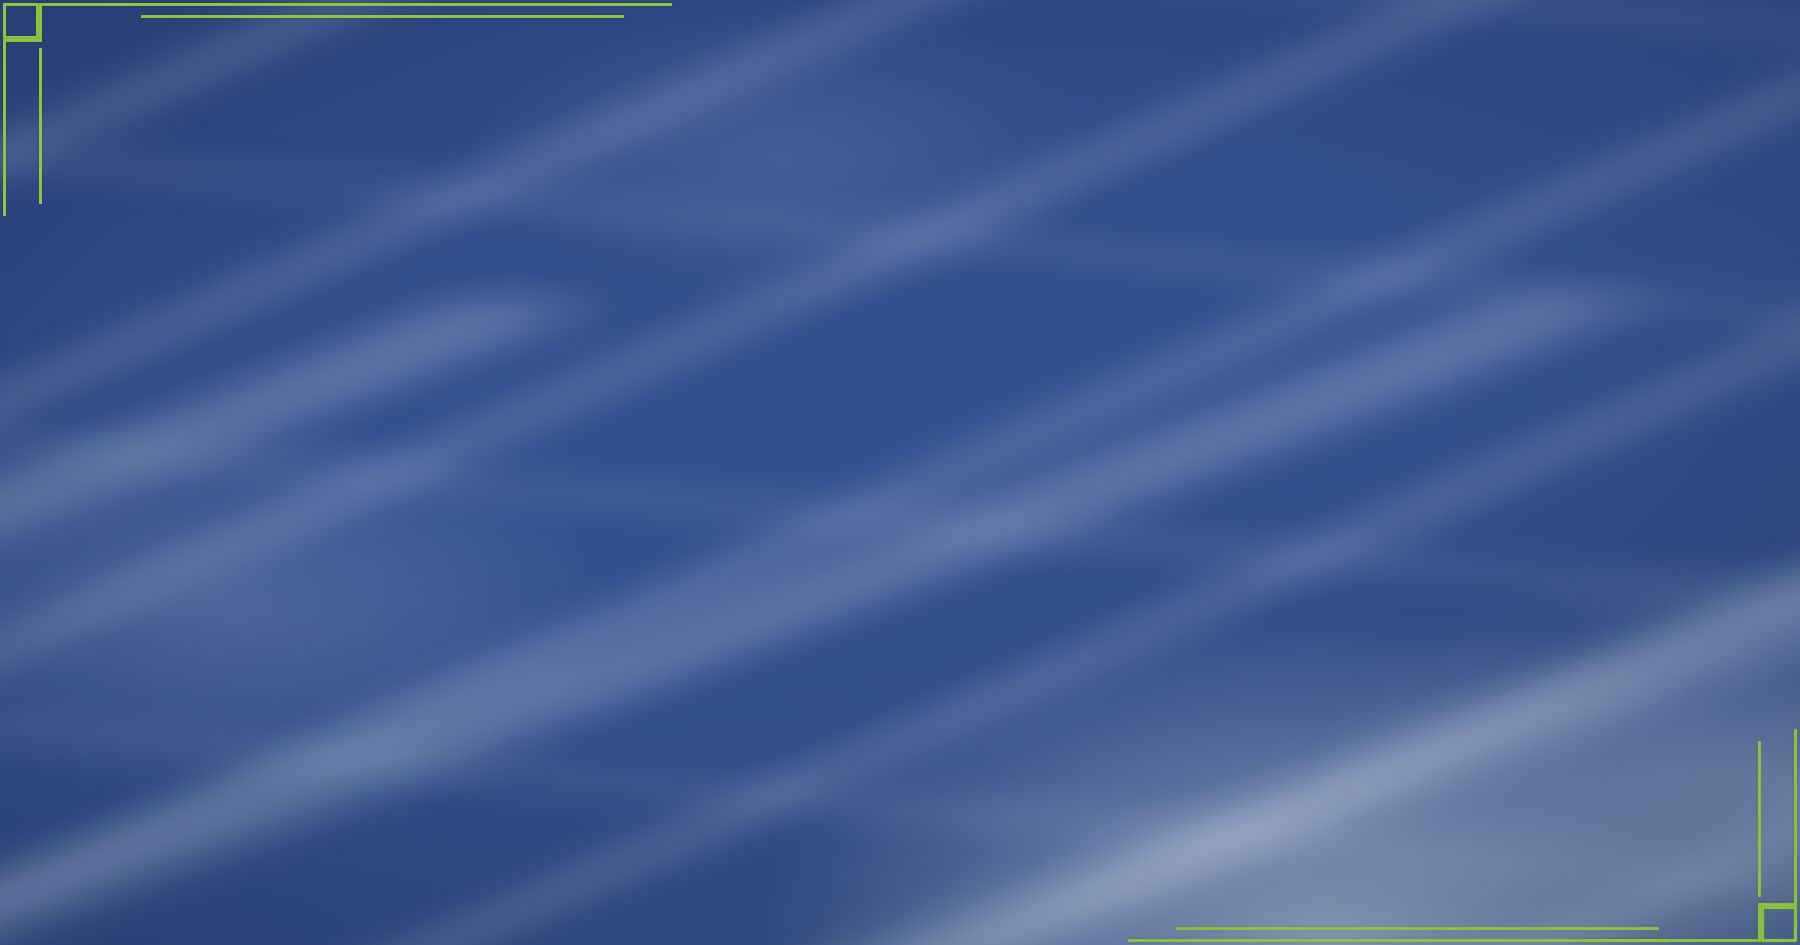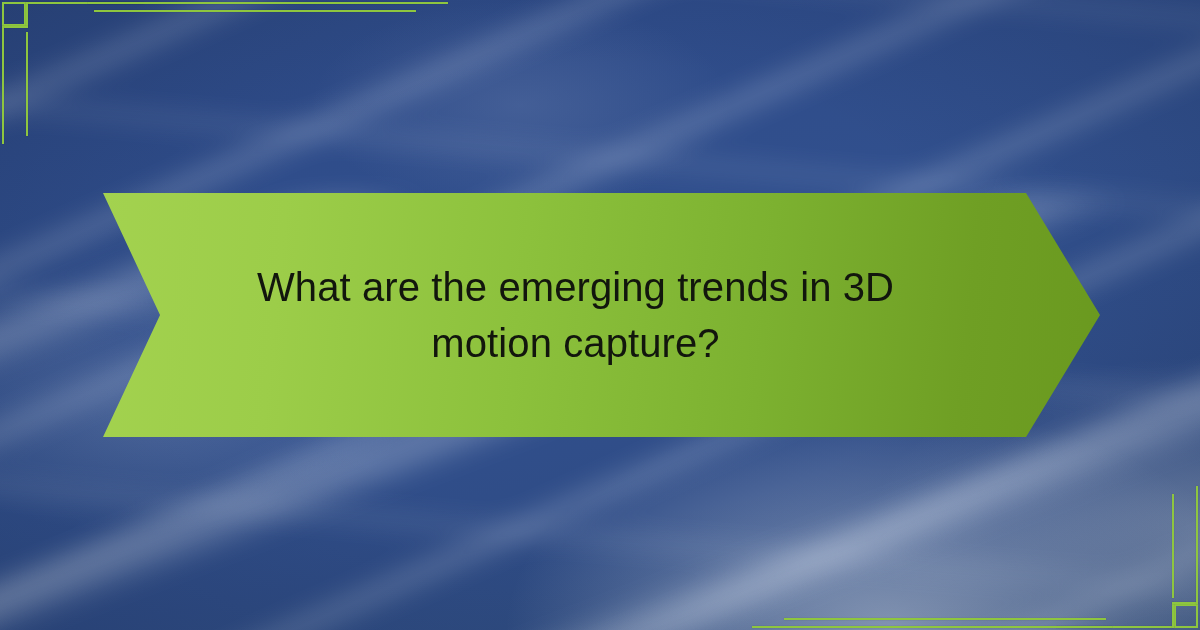--- a/index.html
+++ b/index.html
@@ -183,17 +183,14 @@
     <div class="deco-square d-square"></div>
     <div class="deco-line d-hook-h"></div>
     <div class="deco-line d-hook-v"></div>
     <div class="deco-line d-hook-h2"></div>
     <div class="deco-line d-down-v"></div>
     <div class="deco-line d-long-h-out"></div>
     <div class="deco-line d-long-h"></div>
     <div class="deco-line d-inner-v"></div>
   </div>
 
-  <div class="banner">
-    <div class="banner-text">What are the emerging trends in 3D motion capture?</div>
-  </div>
 
 </div>
 
 </body></html>

